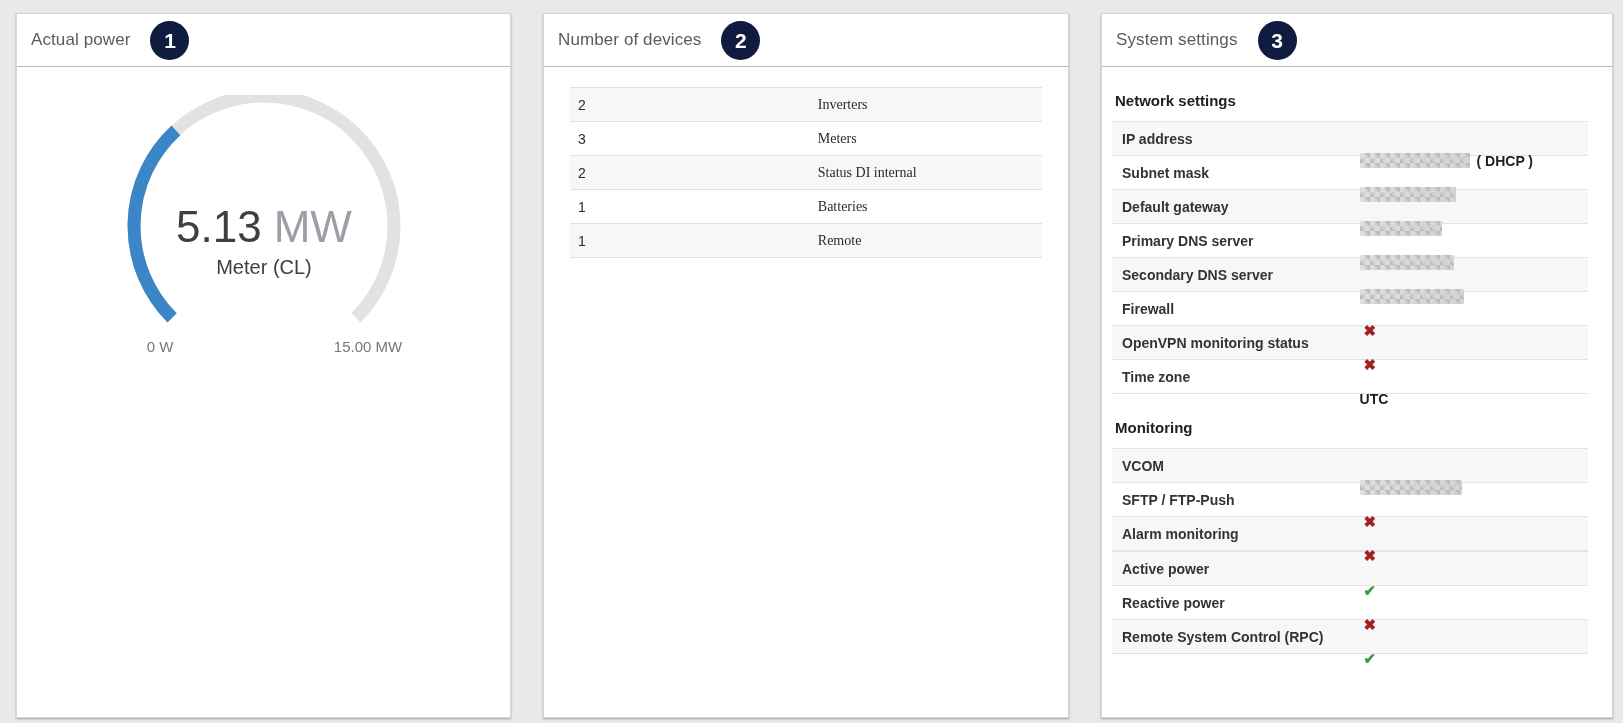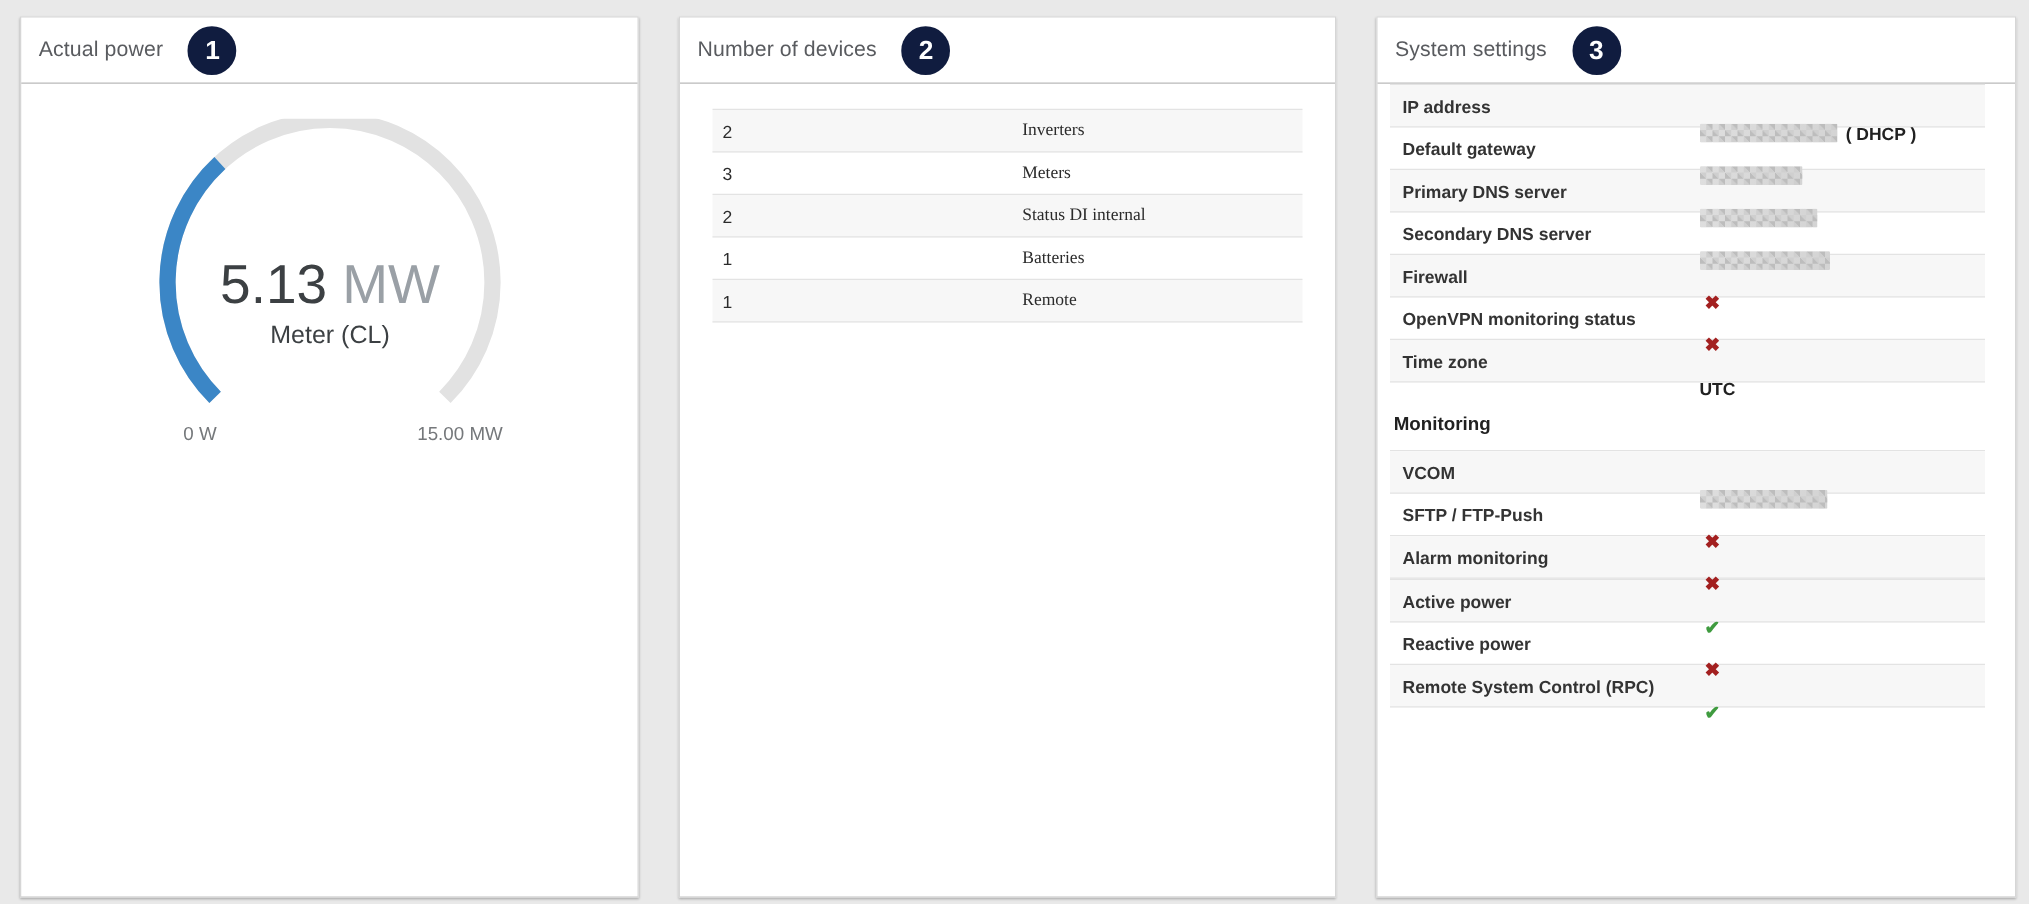--- a/index.html
+++ b/index.html
@@ -128,26 +128,33 @@
       </div>
   </section>
 
   <section class="card card-3">
     <header class="card-header">
       <span class="card-title">System settings</span>
       <span class="badge" style="background: rgb(16, 28, 63);">3</span>
     </header>
     <div class="settings-wrap">
         <div class="settings-section">
+          <div class="section-heading">Network settings</div>
           <div class="settings-rows">
             <div class="set-row">
               <span class="set-label">IP address</span>
               <span class="set-value">
                 <span class="redacted" style="width: 110px;"></span>
                 <span class="set-text">( DHCP )</span>
+              </span>
+            </div>
+            <div class="set-row">
+              <span class="set-label">Subnet mask</span>
+              <span class="set-value">
+                <span class="redacted" style="width: 96px;"></span>
               </span>
             </div>
             <div class="set-row">
               <span class="set-label">Default gateway</span>
               <span class="set-value">
                 <span class="redacted" style="width: 82px;"></span>
               </span>
             </div>
             <div class="set-row">
               <span class="set-label">Primary DNS server</span>

